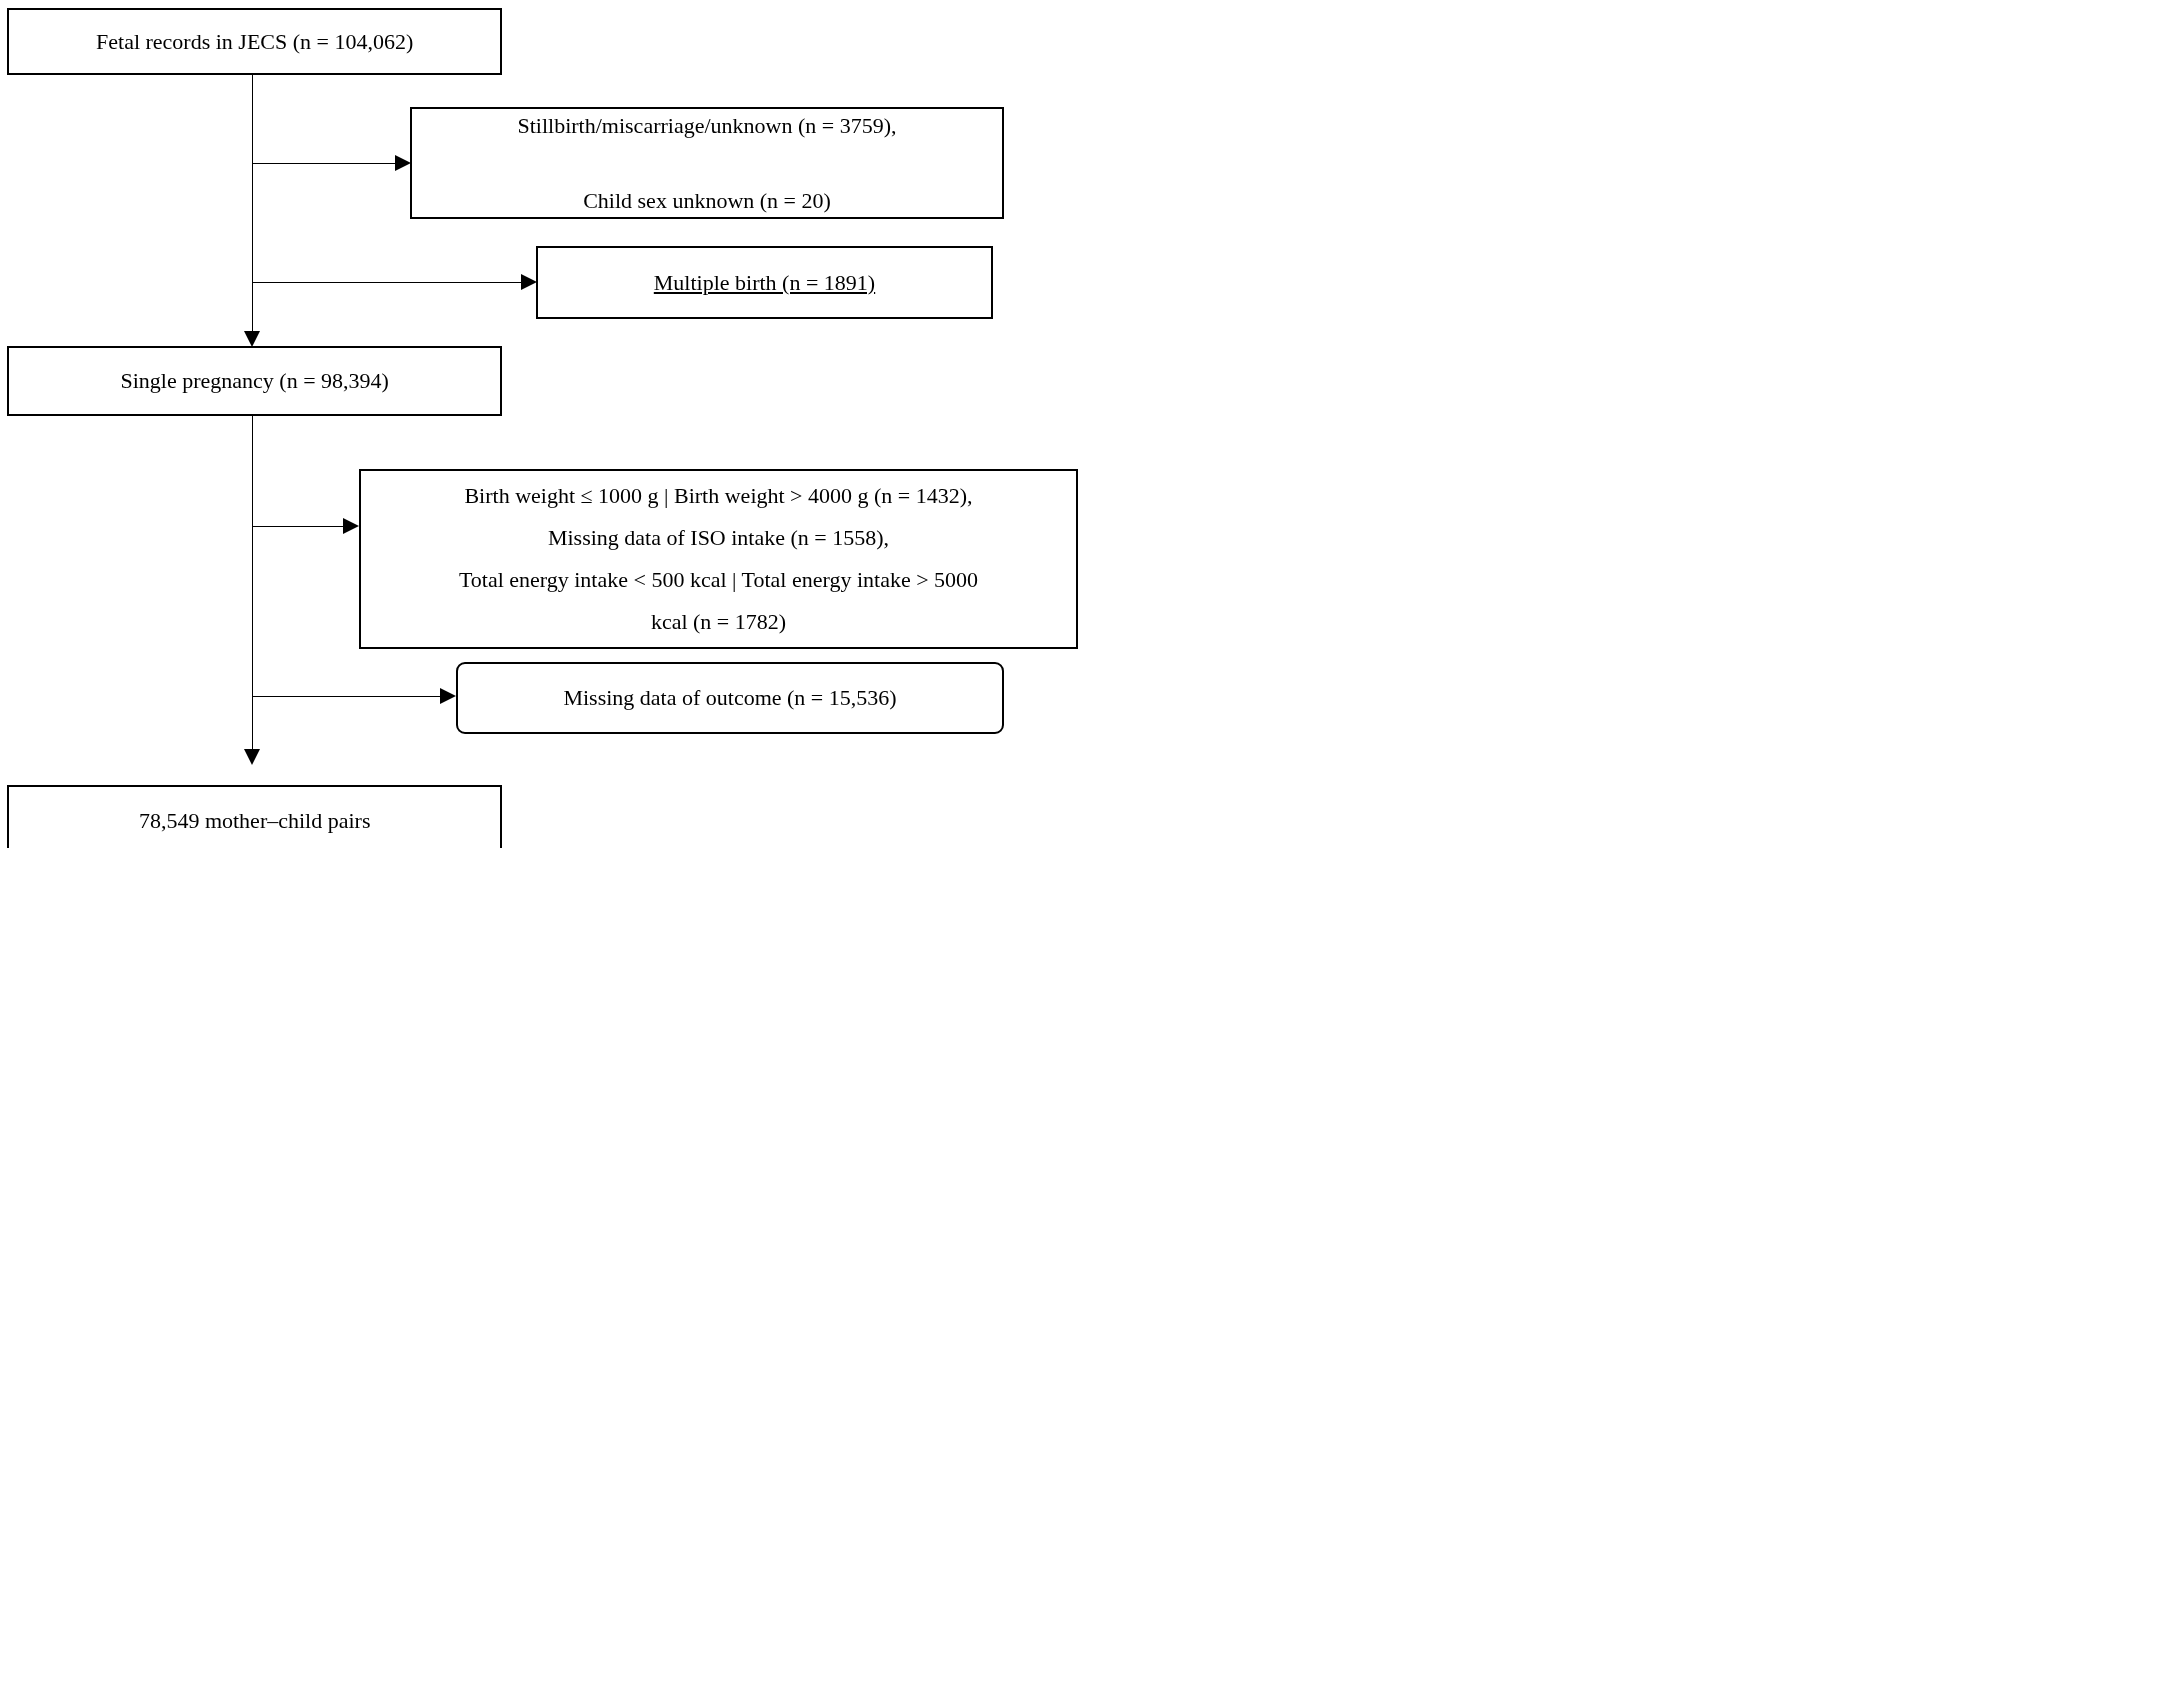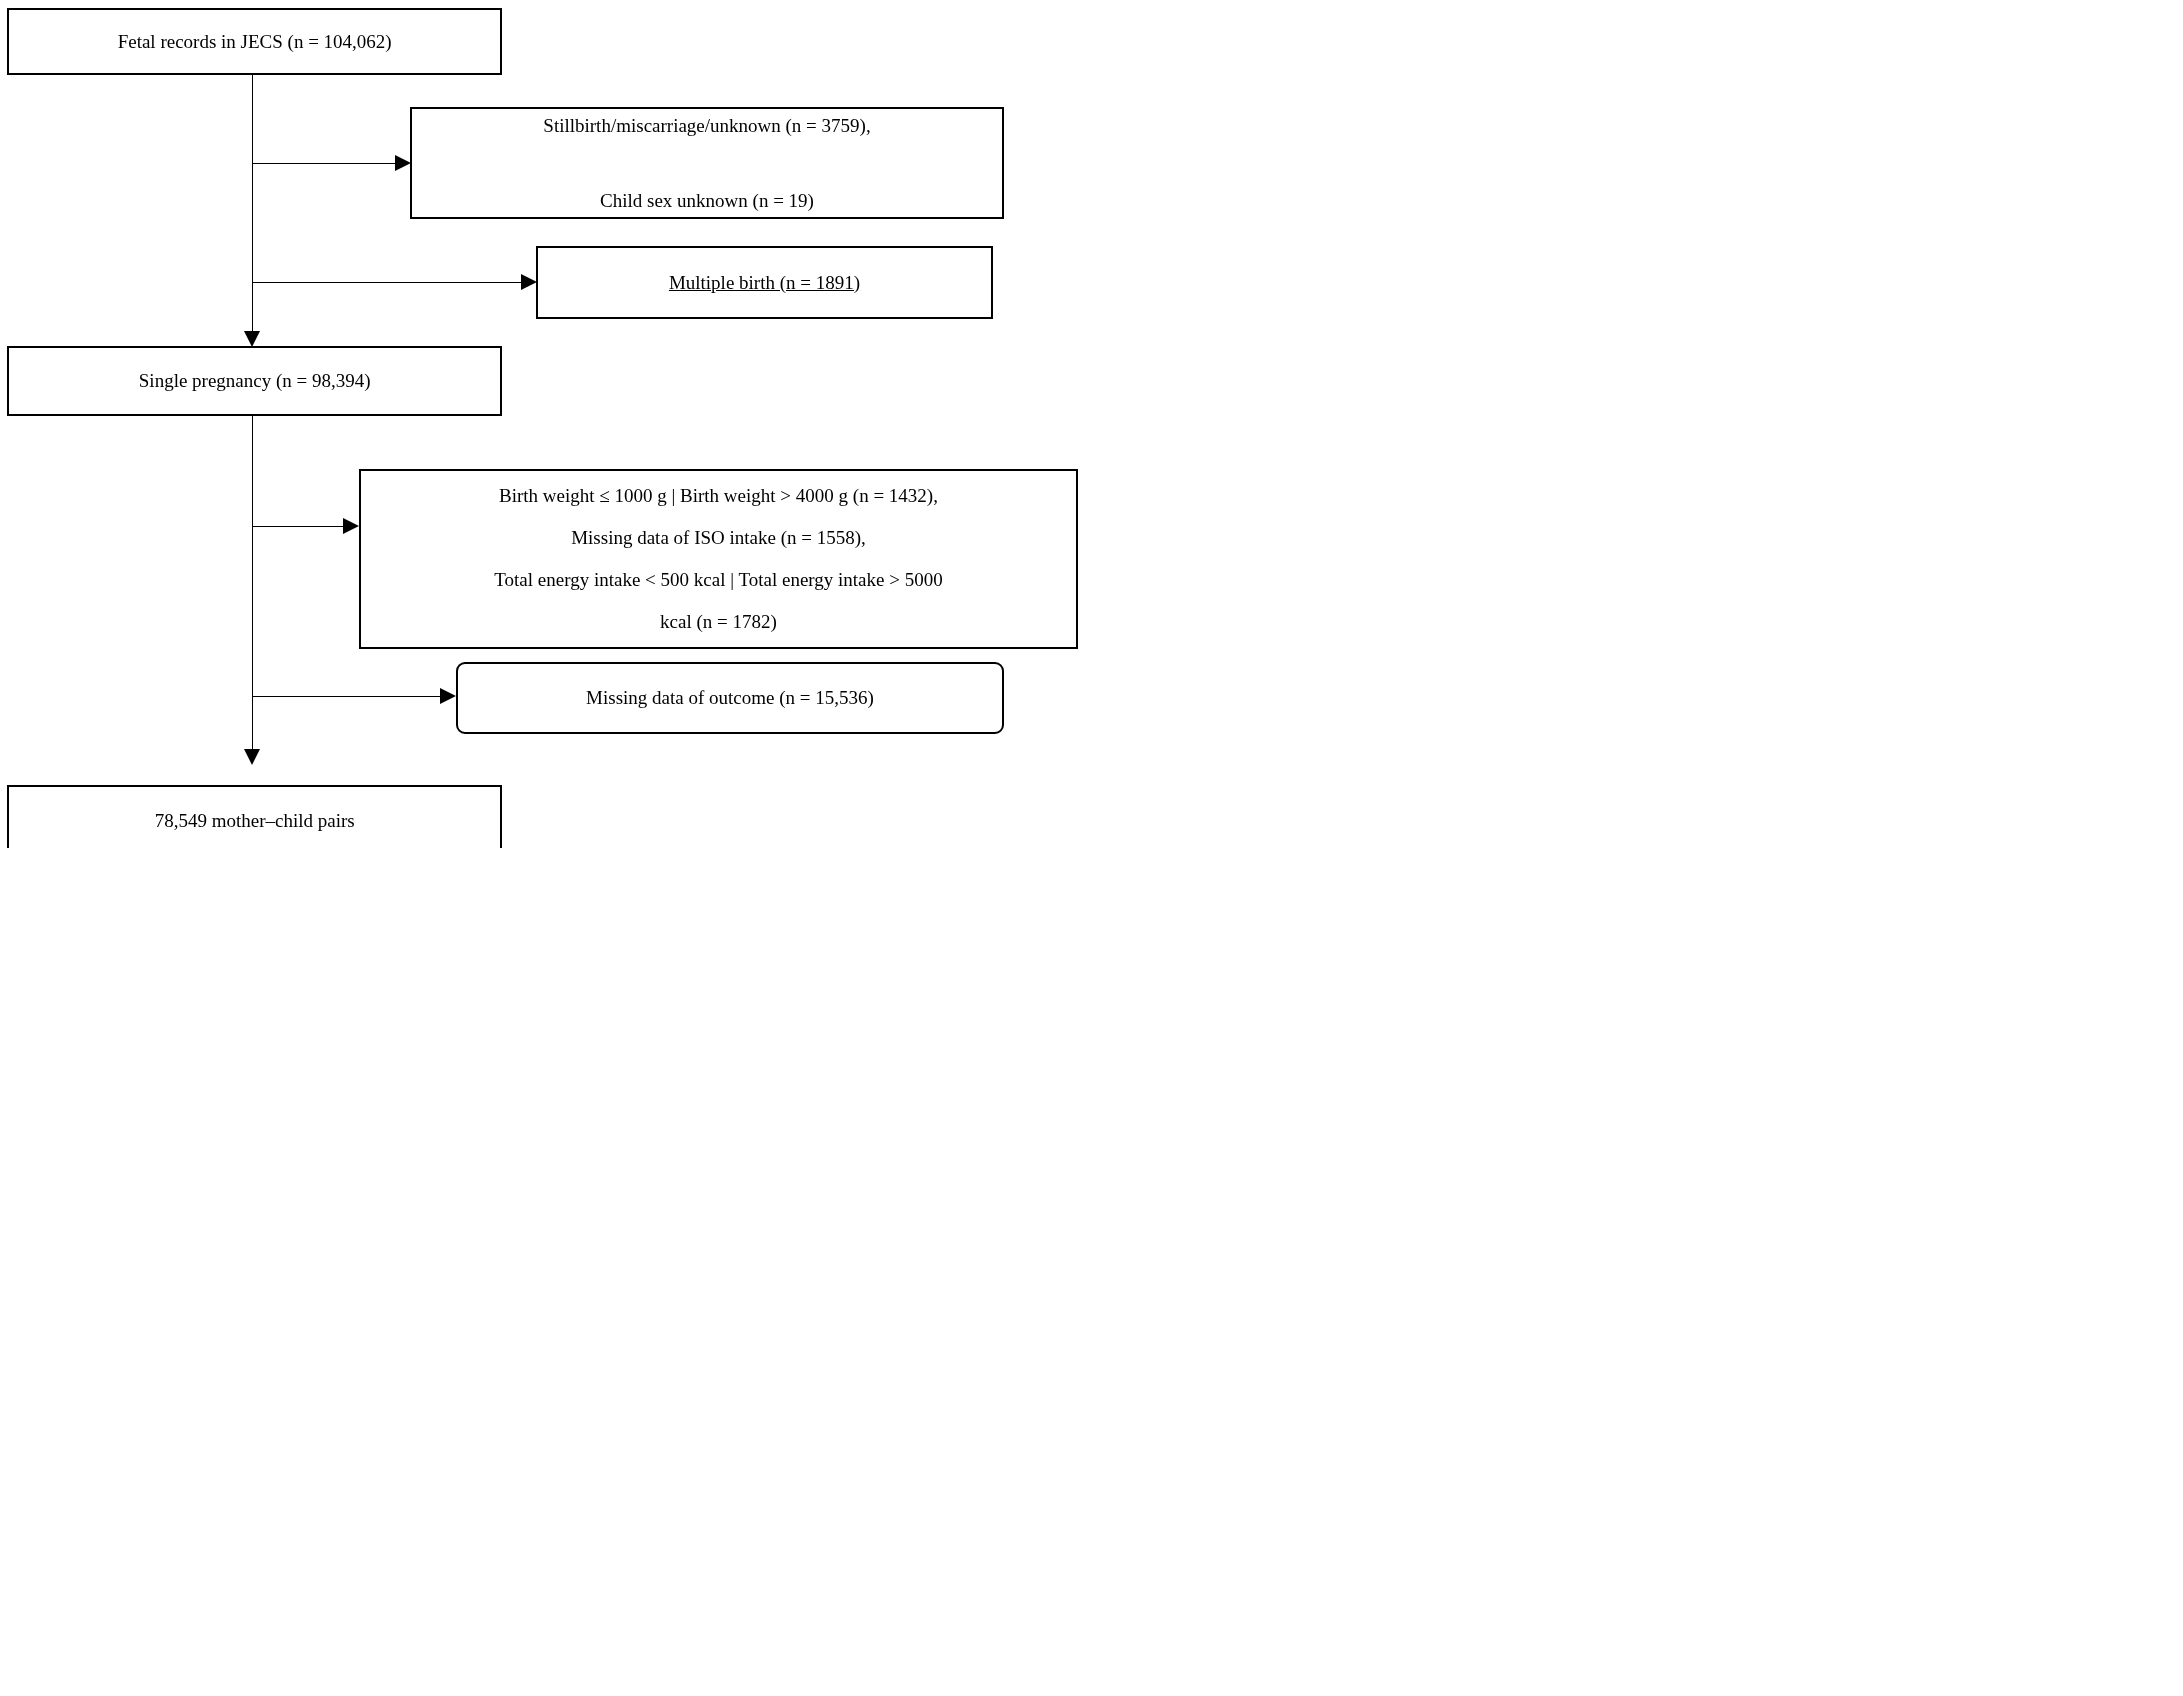--- a/index.html
+++ b/index.html
@@ -18,21 +18,21 @@
   .node {
     position: absolute;
     box-sizing: border-box;
     border: 2.9px solid #000000;
     background: #ffffff;
     display: flex;
     flex-direction: column;
     align-items: center;
     justify-content: center;
     text-align: left;
-    font-size: 19px;
+    font-size: 22px;
     line-height: 42px;
     padding: 0 7.2px;
   }
   .node span { display: block; white-space: nowrap; }
 
   
   .box-fetal       { left: 7.2px;  top: 8px;   width: 495px; height: 67px;  }
   .box-stillbirth  { left: 410px; top: 107px;  width: 594px; height: 112px; gap: 33px; }
   .box-multiple    { left: 536px; top: 246px;  width: 457px; height: 73px; text-decoration: underline; }
   .box-single      { left: 7.2px;  top: 346px;  width: 495px; height: 70px;  }
@@ -105,21 +105,21 @@
 
   <div class="hline hline-4"></div>
   <div class="arrow-right ar-4"></div>
 
   <div class="node box-fetal">
     <span>Fetal records in JECS (n = 104,062)</span>
   </div>
 
   <div class="node box-stillbirth">
     <span>Stillbirth/miscarriage/unknown (n = 3759),</span>
-    <span>Child sex unknown (n = 19)</span>
+    <span>Child sex unknown (n = 20)</span>
   </div>
 
   <div class="node box-multiple">
     <span>Multiple birth (n = 1891)</span>
   </div>
 
   <div class="node box-single">
     <span>Single pregnancy (n = 98,394)</span>
   </div>
 

